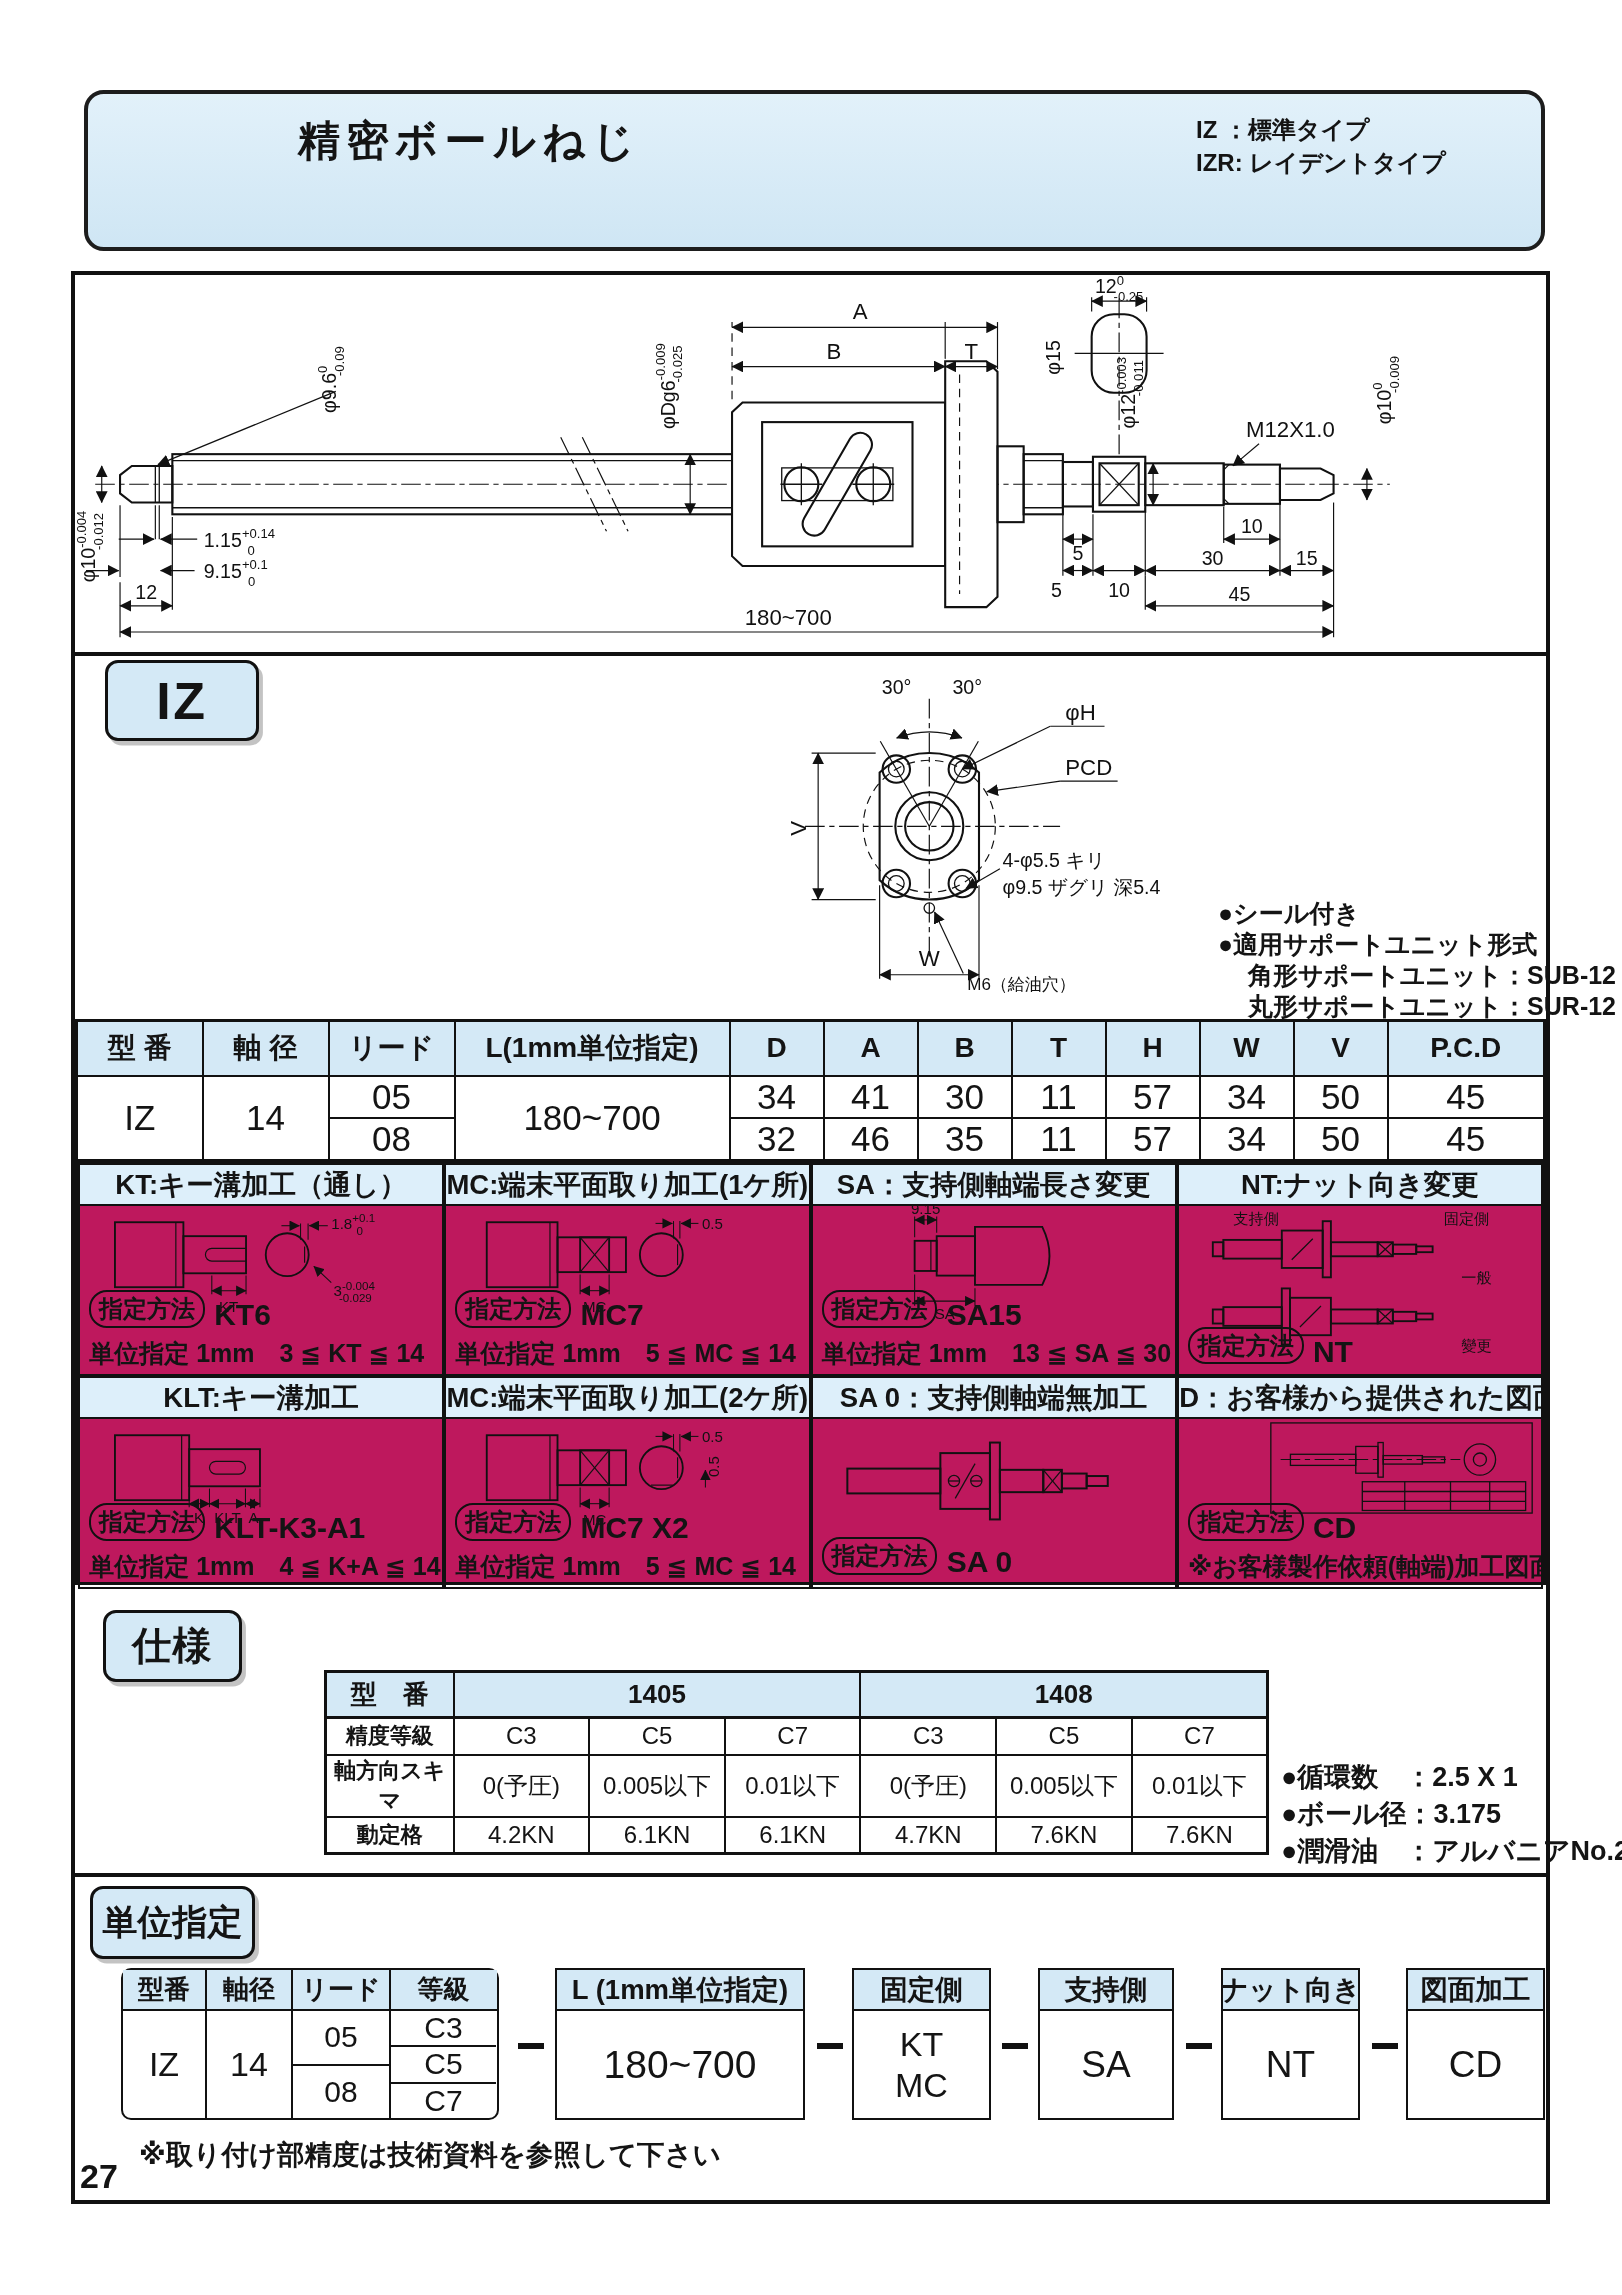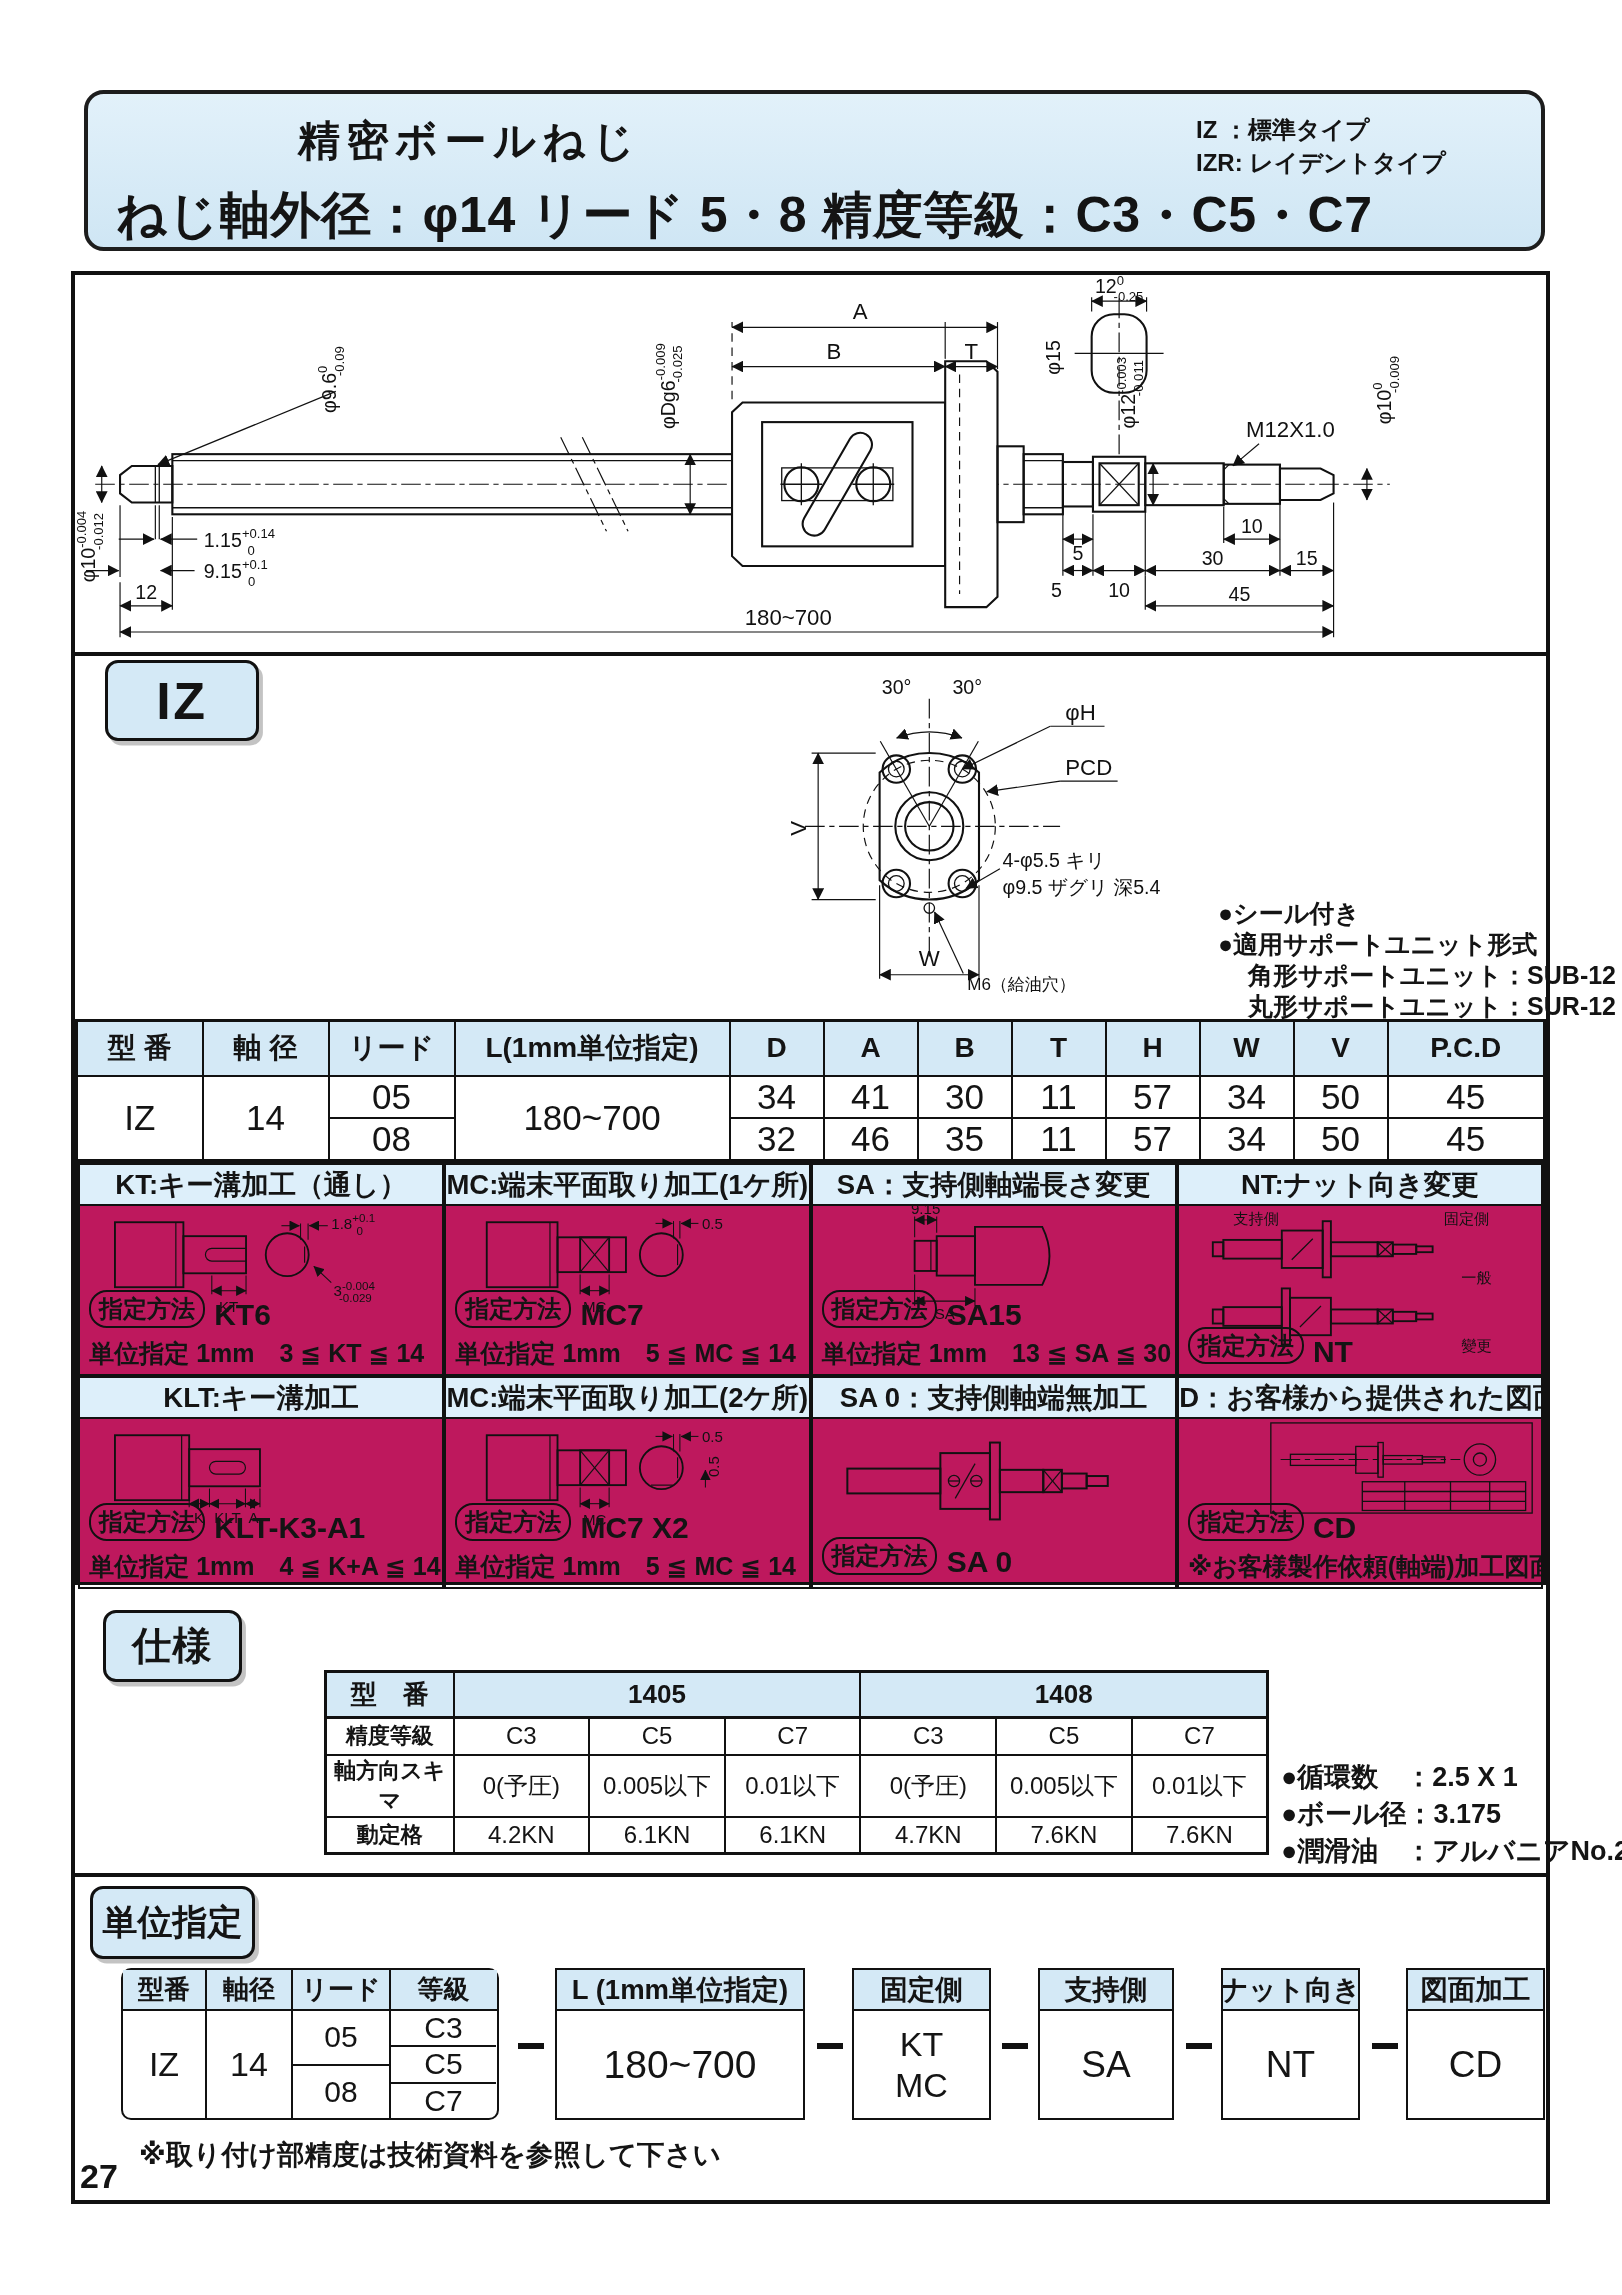--- a/index.html
+++ b/index.html
@@ -83,21 +83,20 @@
 <body>
 
 <div id="page">
 
   <div class="abs header-box"></div>
   <div class="abs hdr-title">精密ボールねじ</div>
   <div class="abs hdr-types">
     <div>IZ ：標準タイプ</div>
     <div>IZR: レイデントタイプ</div>
   </div>
-  <div class="abs hdr-sub">ねじ軸外径：φ14 リード 5・8 精度等級：C3・C5・C7</div>
 
   <div class="abs main-frame"></div>
   <div class="abs divider" style="left:75px;top:652px;width:1471px;"></div>
   <div class="abs divider" style="left:75px;top:1873px;width:1471px;"></div>
 
   <svg class="abs" style="left:75px;top:275px;" width="1471" height="374" viewBox="0 0 2248 572">
     <defs>
       <marker id="ar" viewBox="0 0 10 10" refX="9.5" refY="5" markerWidth="10" markerHeight="10" orient="auto-start-reverse">
           <path d="M0,0L10,5L0,10z" fill="#111"></path>
         </marker>

